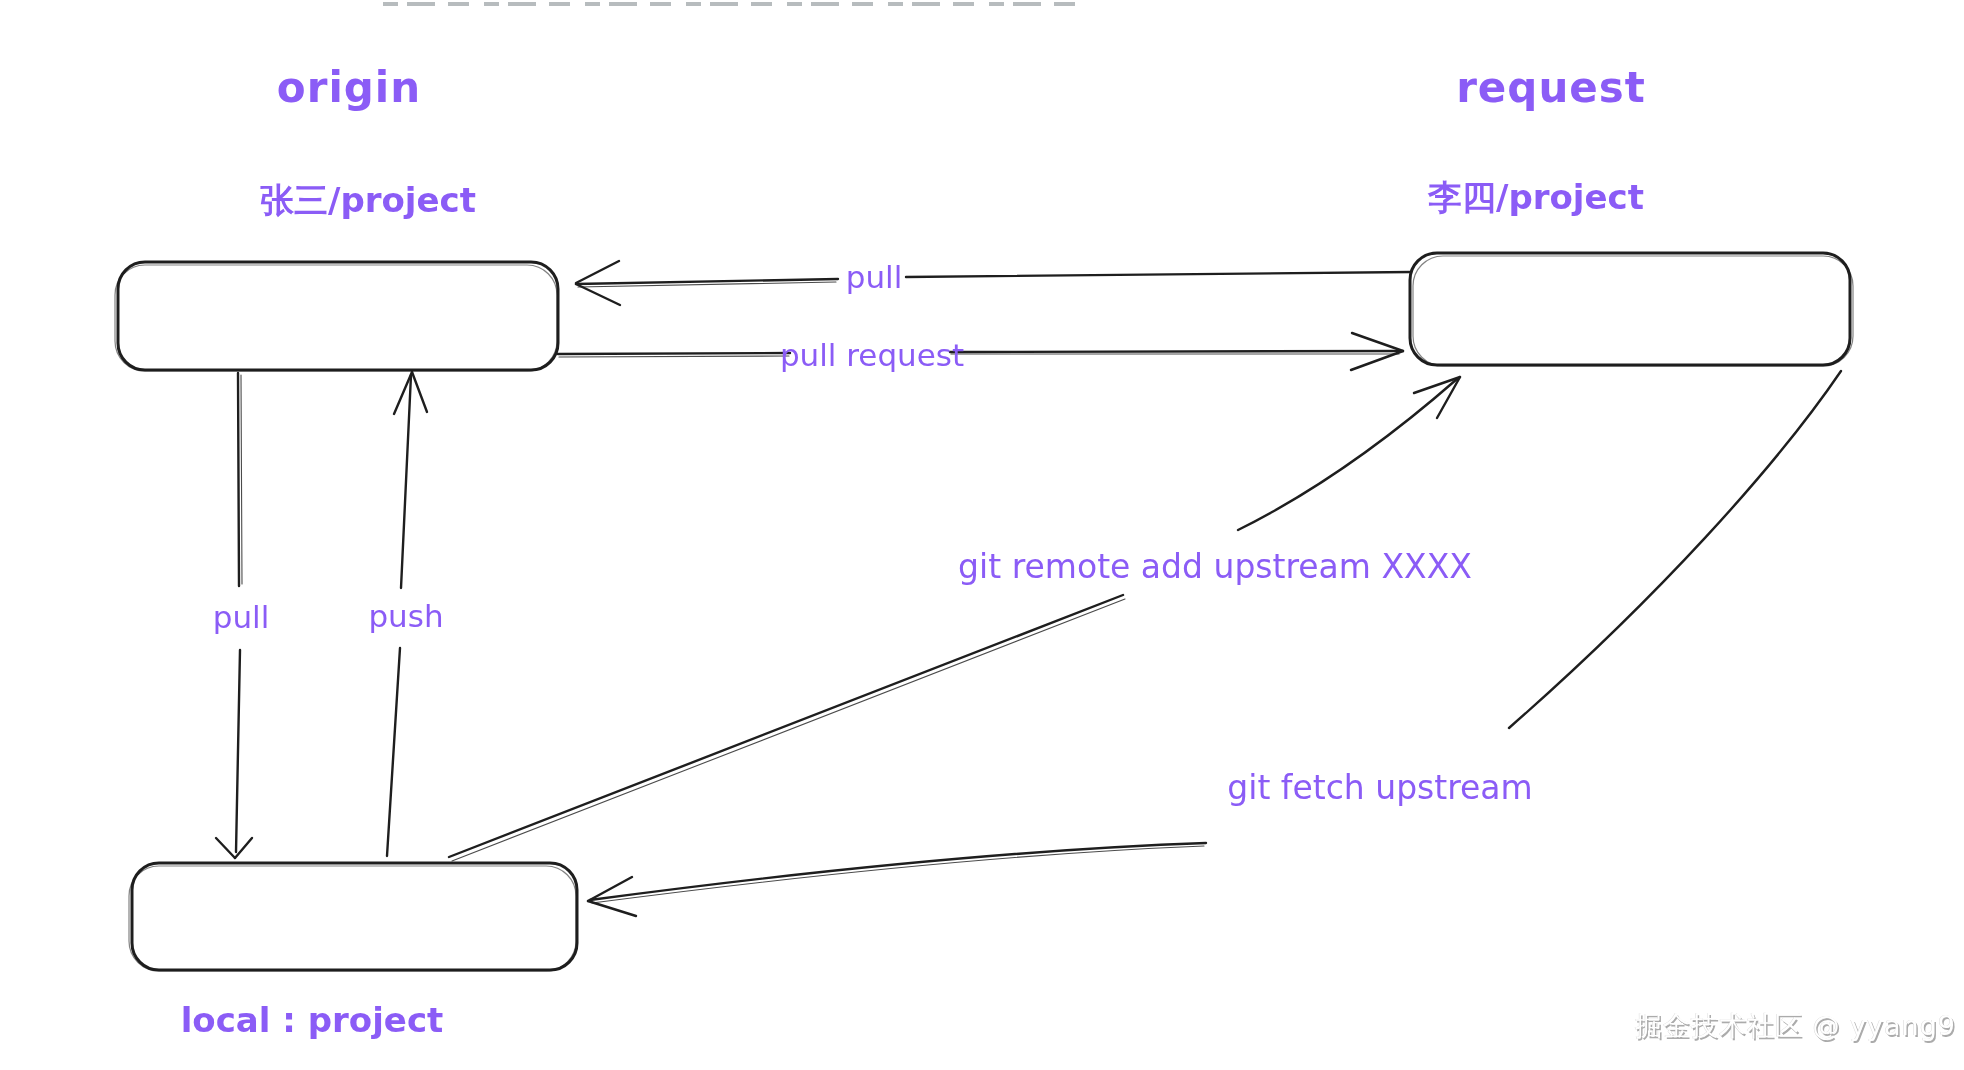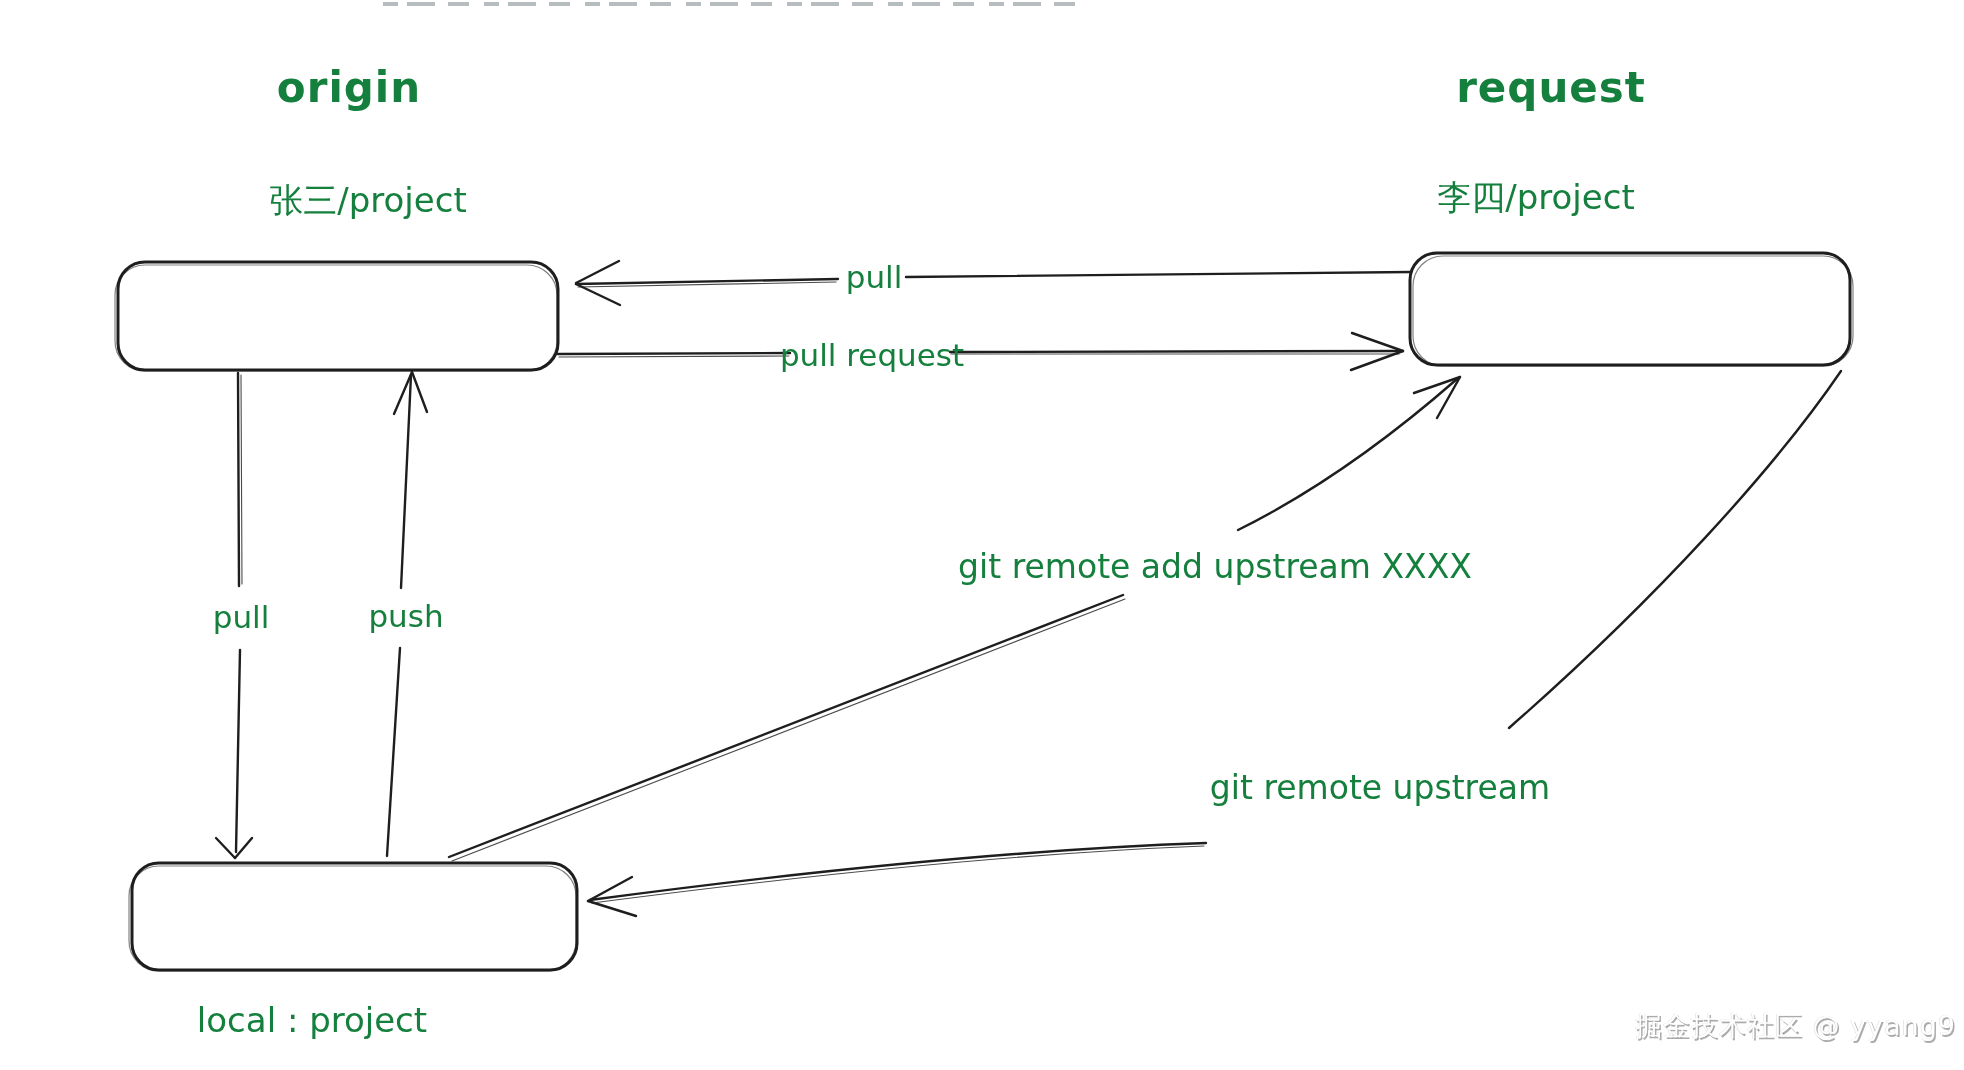--- a/index.html
+++ b/index.html
@@ -30,25 +30,25 @@
   }
   .box       { stroke-width: 3; }
   .box-echo  { stroke-width: 1.2; opacity: .55; }
   .edge-line { stroke-width: 2.4; }
   .edge-echo { stroke-width: 1.1; opacity: .8; }
 
   .lbl {
     position: absolute;
     transform: translate(-50%, -50%);
     white-space: nowrap;
-    color: #15803d;
+    color: #8b5cf6;
     text-align: center;
   }
   .title { font-size: 42px; font-weight: 600; letter-spacing: 1px; }
-  .repo  { font-size: 34px; font-weight: 400; }
+  .repo  { font-size: 34px; font-weight: 700; }
   .edge-lbl { font-size: 31px; font-weight: 500; }
   .cmd   { font-size: 33px; font-weight: 500; }
   .cmd-multi { line-height: 45px; }
   .cmd-multi span { display: block; }
 
   .watermark {
     position: absolute;
     top: 1008px;
     right: 8px;
     font-size: 27px;
@@ -156,18 +156,18 @@
 
   <div class="lbl repo" style="left:312px; top:1020px;">local : project</div>
 
   <div class="lbl edge-lbl" style="left:874px; top:277px;">pull</div>
   <div class="lbl edge-lbl" style="left:872px; top:355px;">pull request</div>
   <div class="lbl edge-lbl" style="left:241px; top:617px;">pull</div>
   <div class="lbl edge-lbl" style="left:406px; top:616px;">push</div>
   <div class="lbl cmd" style="left:1215px; top:566px;">git remote add upstream XXXX</div>
 
   <div class="lbl cmd cmd-multi" style="left:1380px; top:787px;">
-    <span>git remote upstream</span>
+    <span>git fetch upstream</span>
   </div>
 
   <div class="watermark">掘金技术社区 @ yyang9</div>
 
 </div>
 
 </body></html>

